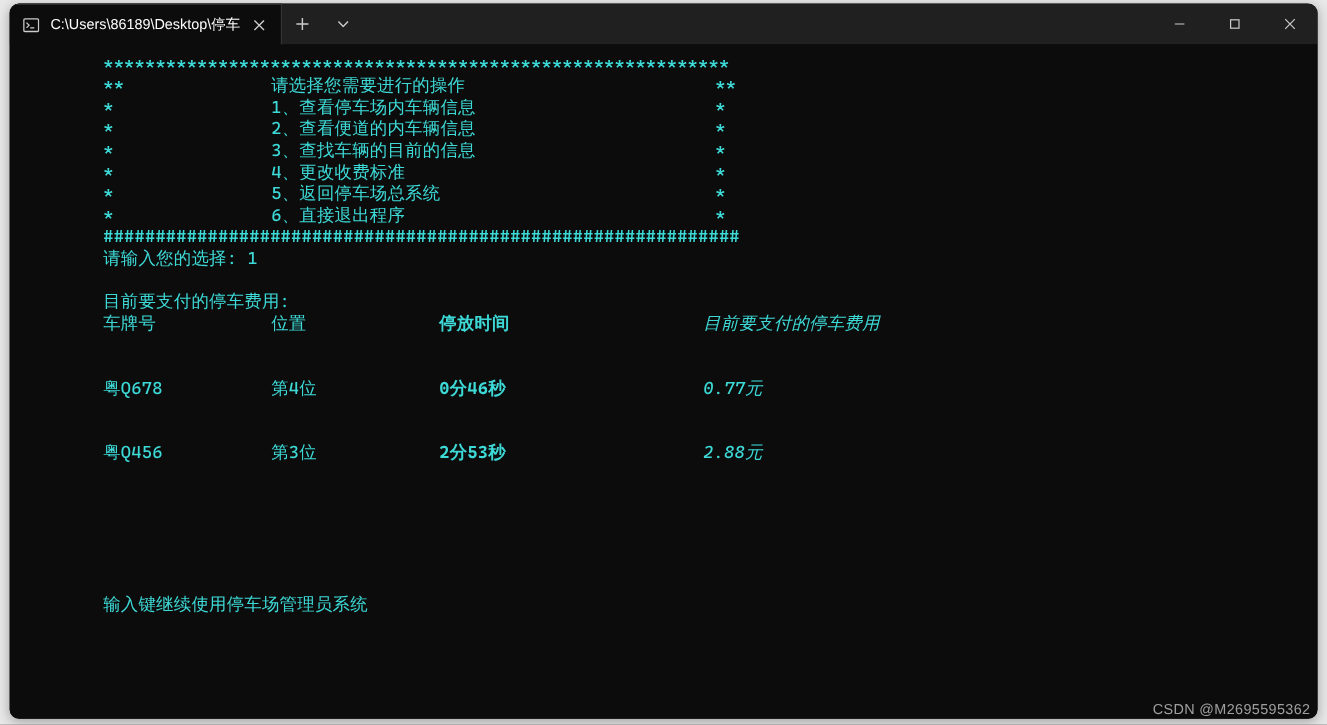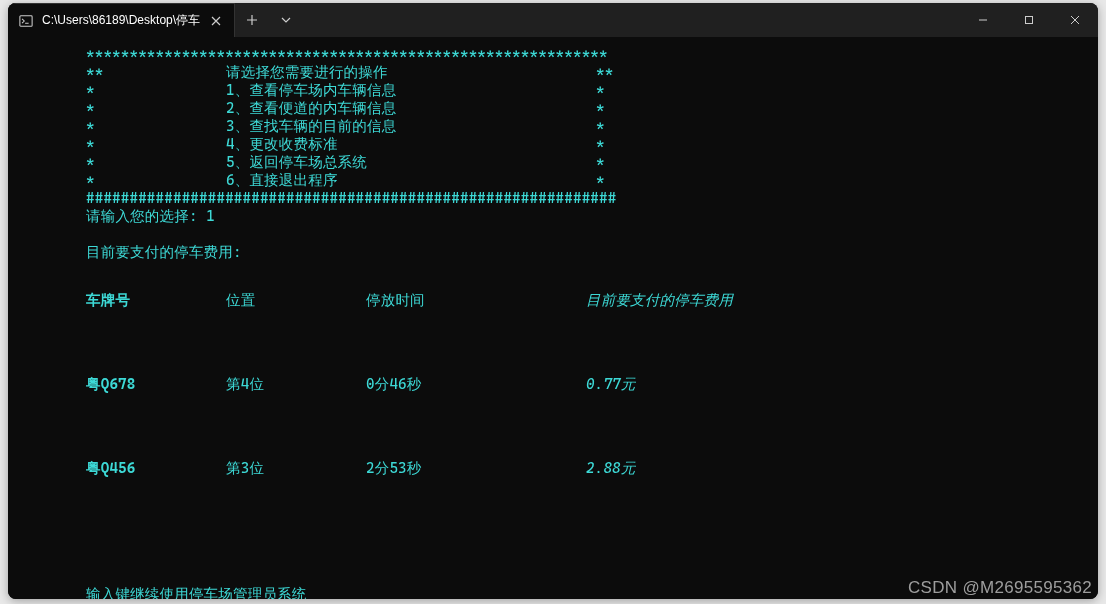--- a/index.html
+++ b/index.html
@@ -115,28 +115,28 @@
     }
     .terminal-content::-webkit-scrollbar-thumb {
       background: #4d4d4d;
       border-radius: 7px;
     }
     .watermark {
       position: absolute;
       bottom: 6px;
       right: 14px;
       color: #b8b8b8;
-      font-size: 17px;
+      font-size: 12px;
       font-family: "Segoe UI", sans-serif;
       opacity: 0.85;
       letter-spacing: 0.3px;
     }
-    .c1 { width: 140px; display: inline-block; font-weight: bold; }
-    .c2 { width: 140px; display: inline-block; margin-top: 30px; }
-    .c3 { width: 220px; display: inline-block; }
+    .c1 { width: 140px; display: inline-block; }
+    .c2 { width: 140px; display: inline-block; }
+    .c3 { width: 220px; display: inline-block; font-weight: bold; }
     .c4 { display: inline-block; font-style: italic; }
     .indent { padding-left: 70px; }
     .menu-line { padding-left: 70px; }
     .menu-star-left { display: inline-block; width: 140px; }
     .menu-text { display: inline-block; width: 370px; }
   </style>
 </head>
 <body>
 
 <div class="window">

